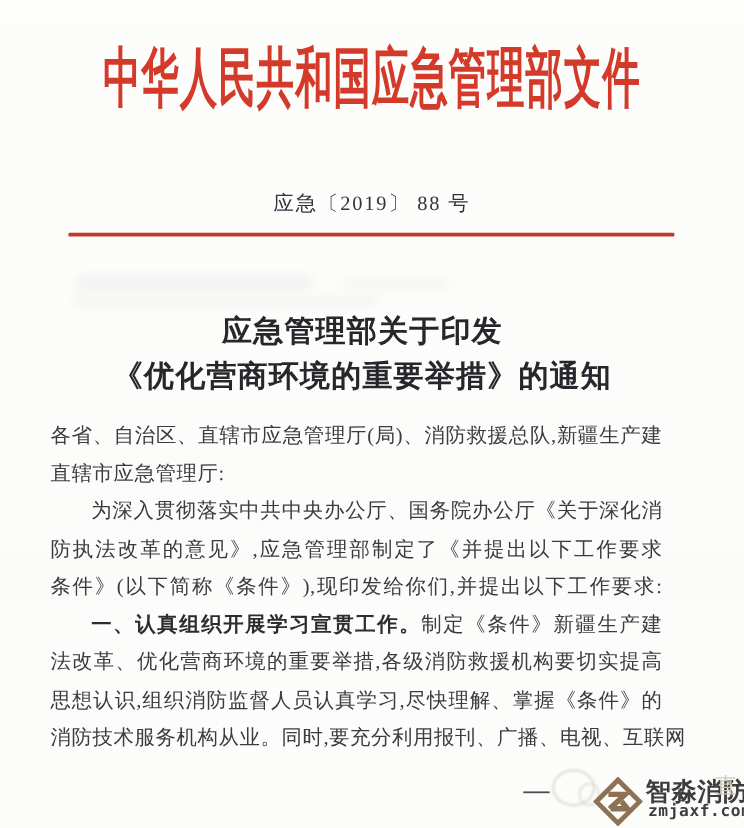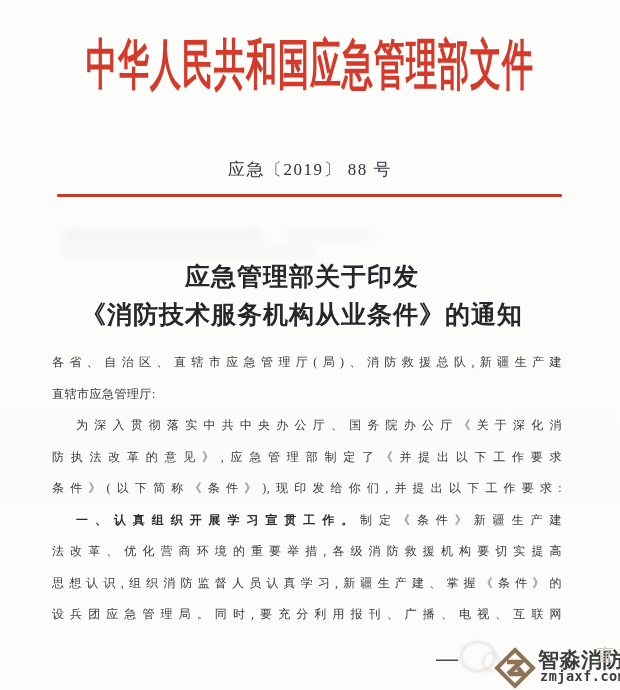--- a/index.html
+++ b/index.html
@@ -81,23 +81,23 @@
     font-size: 25px;
     line-height: 38px;
     letter-spacing: 1px;
     color: #26272b;
   }
 
   
   .doc-body {
     position: absolute;
     top: 347px;
-    left: 52px;
+    left: 42px;
     width: 510px;
-    font-size: 12px;
+    font-size: 17px;
     line-height: 31.5px;
     color: #3a3b40;
     letter-spacing: 0.5px;
   }
   .bline {
     text-align: justify;
     text-align-last: justify;
     white-space: nowrap;
   }
   .bline.end {
@@ -189,37 +189,37 @@
   <div class="doc-no">应急〔2019〕 88 号</div>
 
   <div class="red-line"></div>
 
   <div class="smudge s1"></div>
   <div class="smudge s2"></div>
   <div class="smudge s3"></div>
 
   <div class="notice-title">
     <div>应急管理部关于印发</div>
-    <div>《消防技术服务机构从业条件》的通知</div>
+    <div>《优化营商环境的重要举措》的通知</div>
   </div>
 
   <div class="doc-body">
     <div class="bline">各省、自治区、直辖市应急管理厅(局)、消防救援总队,新疆生产建</div>
     <div class="bline end">直辖市应急管理厅:</div>
 
     <div class="bline indent">为深入贯彻落实中共中央办公厅、国务院办公厅《关于深化消</div>
     <div class="bline">防执法改革的意见》,应急管理部制定了《并提出以下工作要求</div>
     <div class="bline">条件》(以下简称《条件》),现印发给你们,并提出以下工作要求:</div>
 
     <div class="bline indent">
       <span class="b-heading">一、认真组织开展学习宣贯工作。</span><span>制定《条件》新疆生产建</span>
     </div>
     <div class="bline">法改革、优化营商环境的重要举措,各级消防救援机构要切实提高</div>
-    <div class="bline">思想认识,组织消防监督人员认真学习,新疆生产建、掌握《条件》的</div>
-    <div class="bline">设兵团应急管理局。同时,要充分利用报刊、广播、电视、互联网</div>
+    <div class="bline">思想认识,组织消防监督人员认真学习,尽快理解、掌握《条件》的</div>
+    <div class="bline">消防技术服务机构从业。同时,要充分利用报刊、广播、电视、互联网</div>
   </div>
 
   <div class="page-dash">—</div>
 
   <div class="ghost-blob"></div>
   <div class="ghost-blob2"></div>
 
   <svg class="wm-logo" viewBox="0 0 42 42" xmlns="http://www.w3.org/2000/svg">
     <polygon points="21,3 39,21 21,39 3,21" fill="none" stroke="#8d7256" stroke-width="4"></polygon>
     <path d="M13,15 L27,15 L14,27" fill="none" stroke="#8d7256" stroke-width="4.5"></path>

